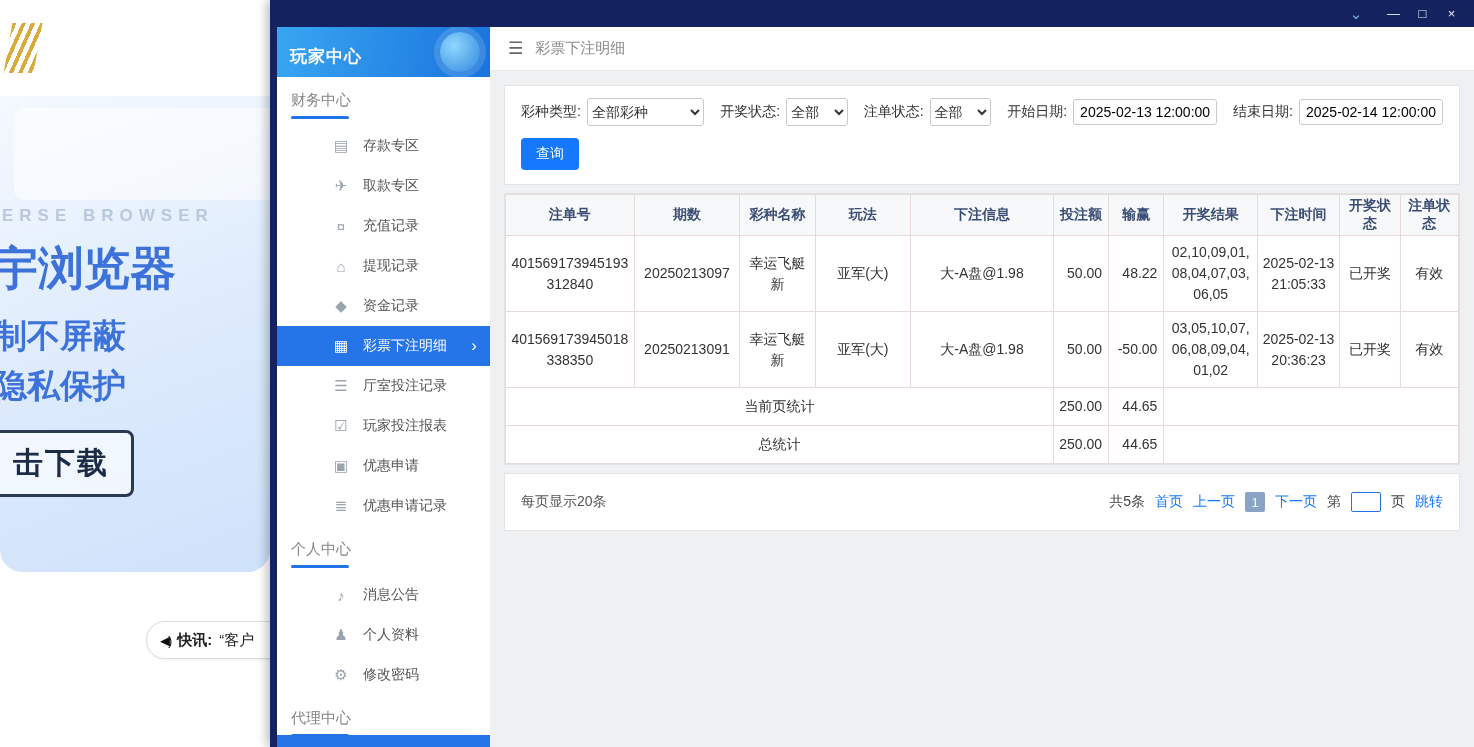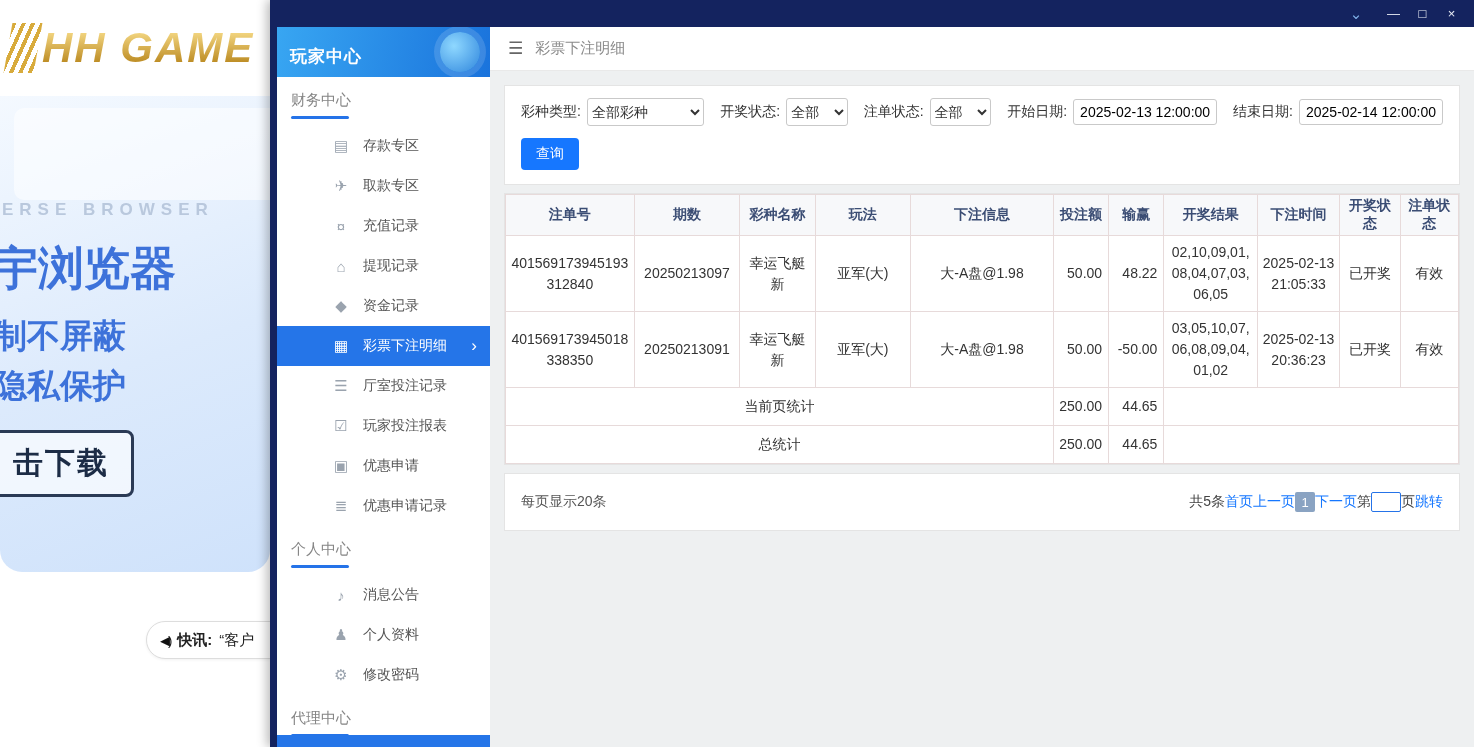--- a/index.html
+++ b/index.html
@@ -14,21 +14,21 @@
               background:repeating-linear-gradient(105deg,#d8ab3c 0 4px,transparent 4px 9px);
               transform:skewX(-10deg); }
   .logo-text { font-size:42px; font-weight:bold; font-style:italic; letter-spacing:2px; white-space:nowrap;
                background:linear-gradient(180deg,#f0d27c 20%,#b9871e 85%);
                -webkit-background-clip:text; background-clip:text; color:transparent; }
   .bd-promo { position:absolute; left:0; top:96px; width:270px; height:476px; overflow:hidden;
               background:linear-gradient(160deg,#f4f9ff 0%,#dcEAfc 55%,#cfe2fb 100%);
               border-radius:0 0 22px 22px; }
   .p-illu { position:absolute; top:12px; left:14px; width:300px; height:92px;
             background:rgba(255,255,255,.55); border-radius:10px; }
-  .p-en  { position:absolute; top:104px; left:2px;  color:#b9c8dd; font-size:17px; font-weight:bold;
+  .p-en  { position:absolute; top:110px; left:2px;  color:#b9c8dd; font-size:17px; font-weight:bold;
            letter-spacing:6px; white-space:nowrap; }
   .p-l1  { position:absolute; top:142px; left:-8px; color:#3d72da; font-size:46px; font-weight:bold; white-space:nowrap; }
   .p-l2  { position:absolute; top:218px; left:-6px; color:#3d72da; font-size:33px; font-weight:bold; white-space:nowrap; }
   .p-l3  { position:absolute; top:268px; left:-6px; color:#3d72da; font-size:33px; font-weight:bold; white-space:nowrap; }
   .p-btn { position:absolute; top:334px; left:-62px; border:3px solid #2a3a55; border-radius:8px;
            background:rgba(255,255,255,.65); color:#1c2c46; font-size:30px; font-weight:bold;
            padding:10px 22px 10px 72px; letter-spacing:2px; cursor:pointer; white-space:nowrap; }
   .bd-ticker { position:absolute; left:146px; top:621px; width:152px; height:38px; background:#fff;
                border:1px solid #ddd; border-radius:19px; box-shadow:0 1px 3px rgba(0,0,0,.06);
                display:flex; align-items:center; gap:7px; padding:0 13px; font-size:15px; color:#222;
@@ -90,32 +90,31 @@
   th { background:#f7f8fa; color:#3b4d74; font-weight:bold; height:40px;
        border:1px solid #e7dada; padding:2px 3px; }
   td { border:1px solid #e7dada; color:#333; text-align:center; padding:6px 4px;
        word-break:break-all; line-height:1.5; vertical-align:middle; }
   tr.data-row td { height:76px; }
   td.r { text-align:right; padding-right:6px; }
   tr.sum-row td { height:38px; }
 
   .pag-card { margin-top:8px; flex:0 0 58px; height:58px; display:flex; align-items:center;
               justify-content:space-between; padding:0 16px; font-size:14px; color:#555; }
-  .pag-right { display:flex; align-items:center; color:#444; }
+  .pag-right { display:flex; align-items:center; gap:10px; color:#444; }
   .pag-right a { color:#1677ff; }
   .cur { width:20px; height:20px; background:#8aa3c2; color:#fff; border-radius:2px; font-size:13px;
          display:flex; align-items:center; justify-content:center; cursor:pointer; }
   .jump { width:30px; height:20px; border:1px solid #2573e8; border-radius:2px; font-family:inherit; }
 </style>
 </head>
 <body>
 
 <div class="bd-logo-area">
   <span class="logo-orn"></span>
-  <span class="logo-text">HH GAME</span>
 </div>
 
 <div class="bd-promo">
   <div class="p-illu"></div>
   <div class="p-en">ERSE BROWSER</div>
   <div class="p-l1">宇浏览器</div>
   <div class="p-l2">制不屏蔽</div>
   <div class="p-l3">隐私保护</div>
   <div class="p-btn">击下载</div>
 </div>

